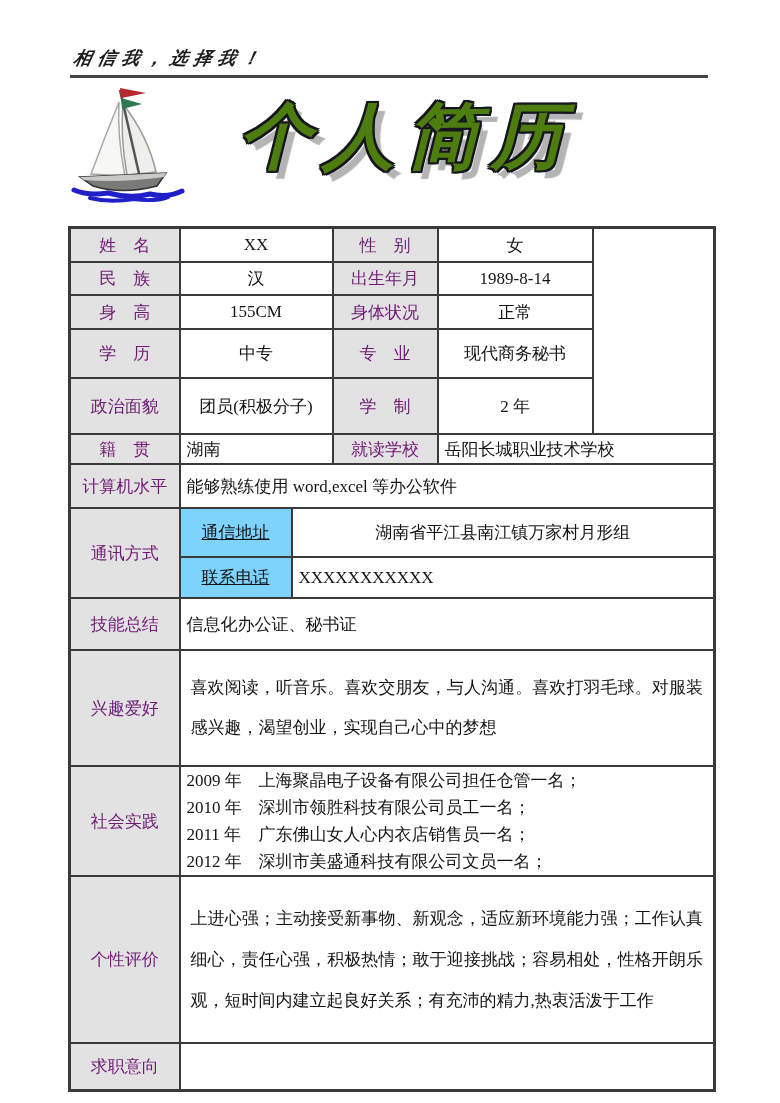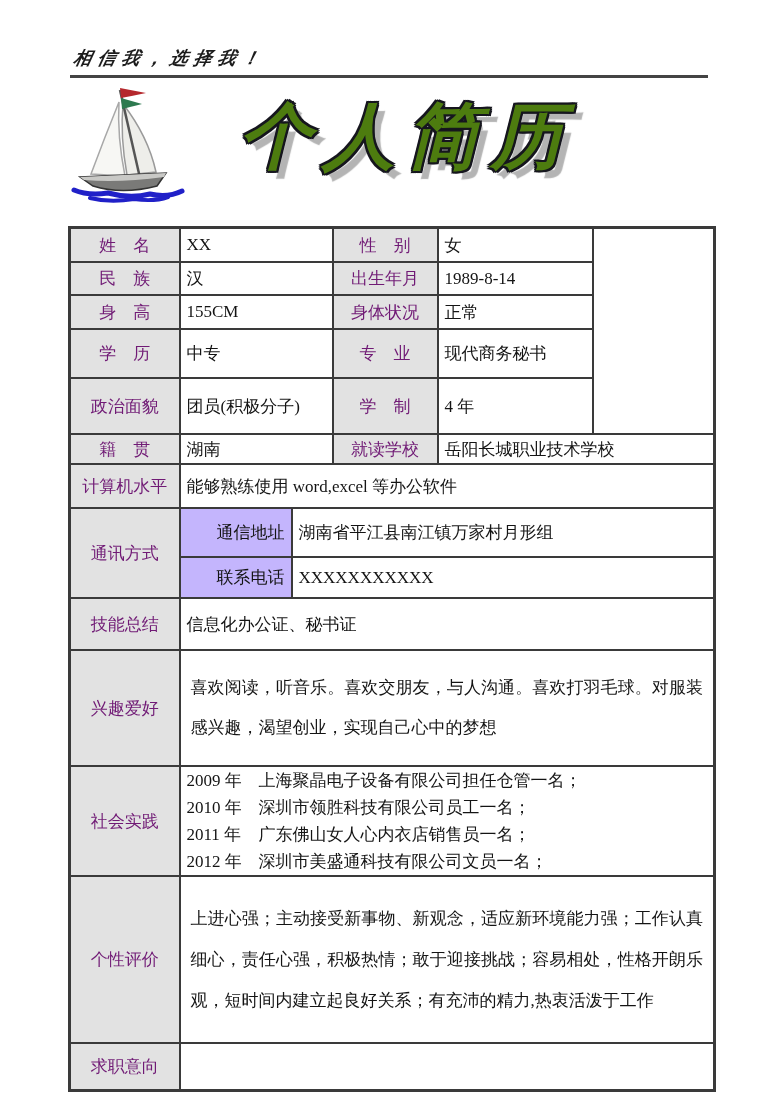--- a/index.html
+++ b/index.html
@@ -41,25 +41,25 @@
   }
   table.resume td{
     border:2px solid #3a3a3a;
     padding:0 6px;vertical-align:middle;
     font-size:17px;overflow:hidden;
   }
   td.lab{
     background:#e2e2e2;text-align:center;font-size:16px;color:#701a75;
     padding:0 2px;
   }
-  td.val{text-align:left;}
+  td.val{text-align:center;}
   td.left{text-align:left;padding-left:9px;}
   td.vtop{vertical-align:top;padding-top:3px;}
   td.photo{background:#ffffff;}
-  td.sub{text-align:right;padding-left:11px;font-size:17px;background:#c4b5fd;}
+  td.sub{text-align:center;padding-left:11px;font-size:17px;background:#7dd3fc;text-decoration:underline;}
   td.bigval{font-size:19px;}
   .para{
     text-align:justify;line-height:40px;font-size:17px;
     padding:2px 4px;
   }
   .para2{
     text-align:justify;line-height:41px;font-size:17px;
     padding:2px 4px;
   }
   .pr-line{display:flex;line-height:27px;font-size:17px;}
@@ -132,21 +132,21 @@
   <tr class="r4">
     <td class="lab">学　历</td>
     <td class="val" colspan="2">中专</td>
     <td class="lab">专　业</td>
     <td class="val">现代商务秘书</td>
   </tr>
   <tr class="r5">
     <td class="lab">政治面貌</td>
     <td class="val" colspan="2">团员(积极分子)</td>
     <td class="lab">学　制</td>
-    <td class="val vtop">4 年</td>
+    <td class="val vtop">2 年</td>
   </tr>
   <tr class="r6">
     <td class="lab">籍　贯</td>
     <td class="left" colspan="2">湖南</td>
     <td class="lab">就读学校</td>
     <td class="left" colspan="2">岳阳长城职业技术学校</td>
   </tr>
   <tr class="r7">
     <td class="lab">计算机水平</td>
     <td class="left bigval" colspan="5">能够熟练使用 word,excel 等办公软件</td>

